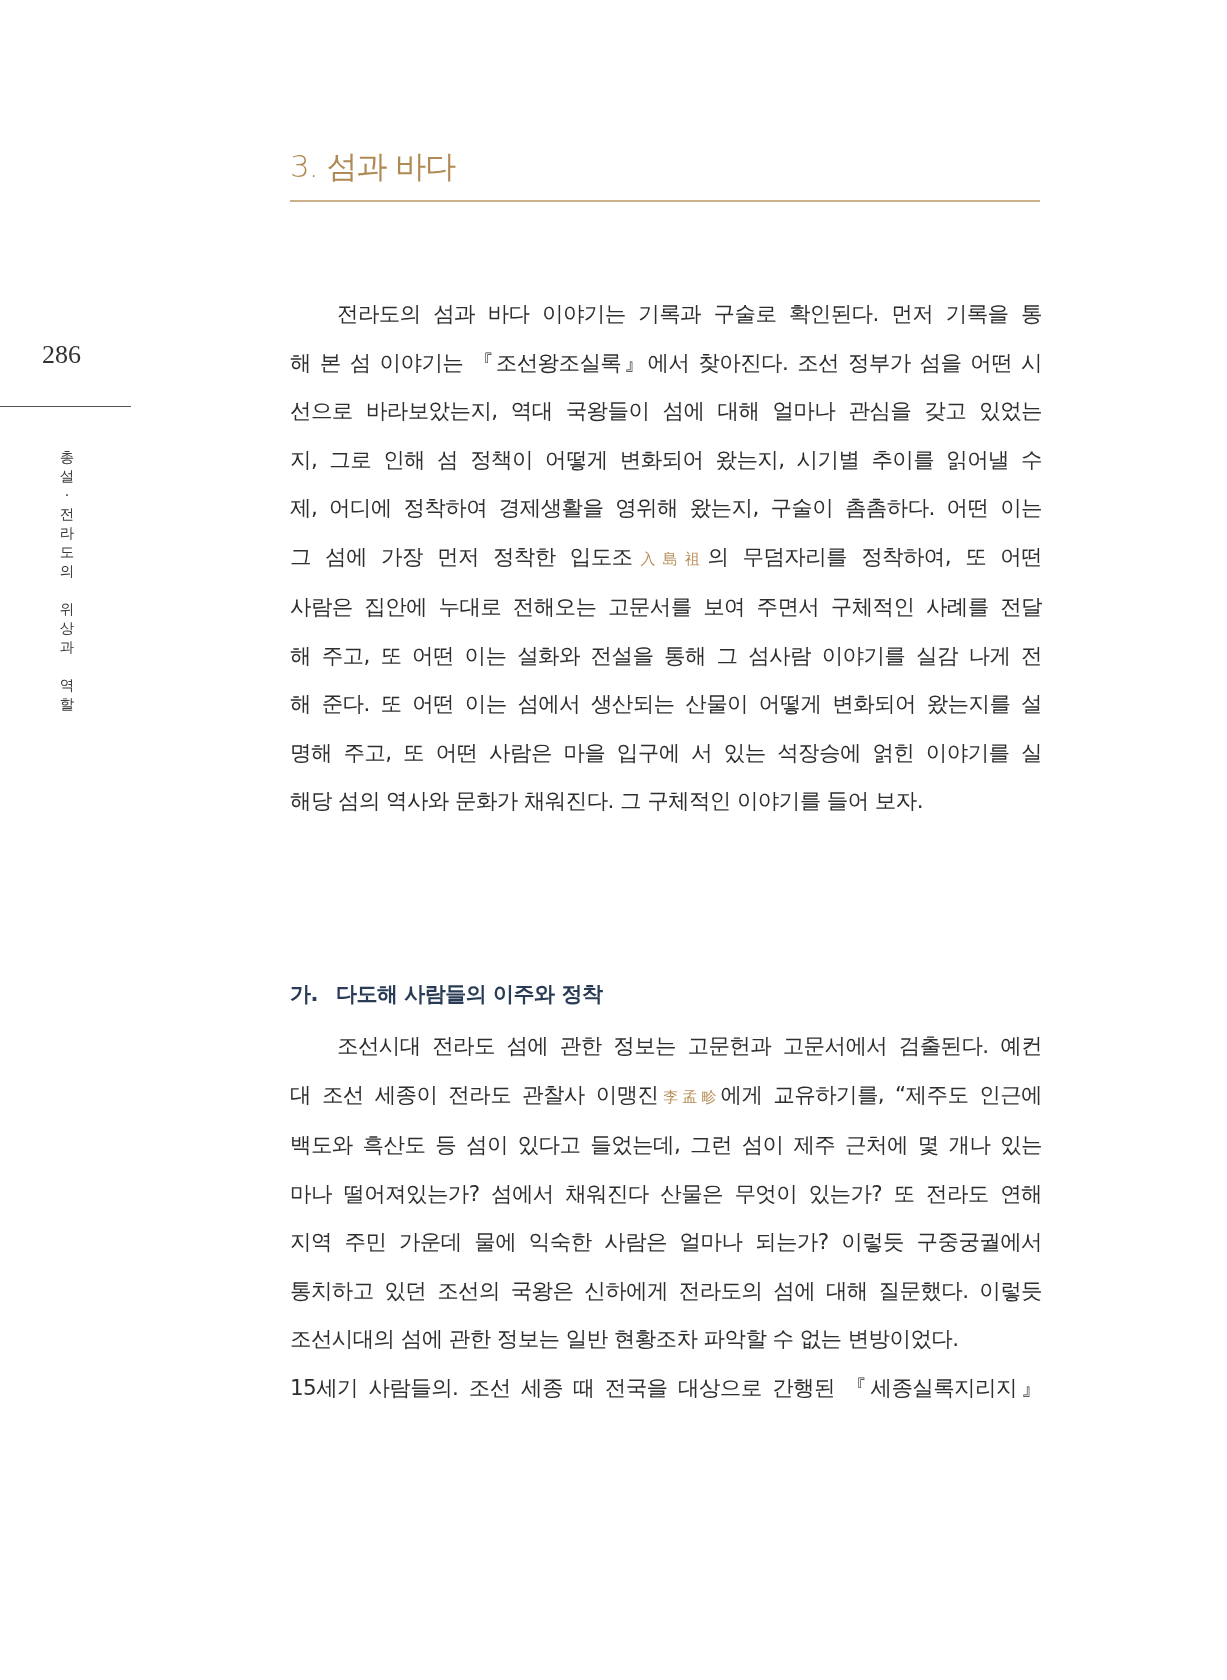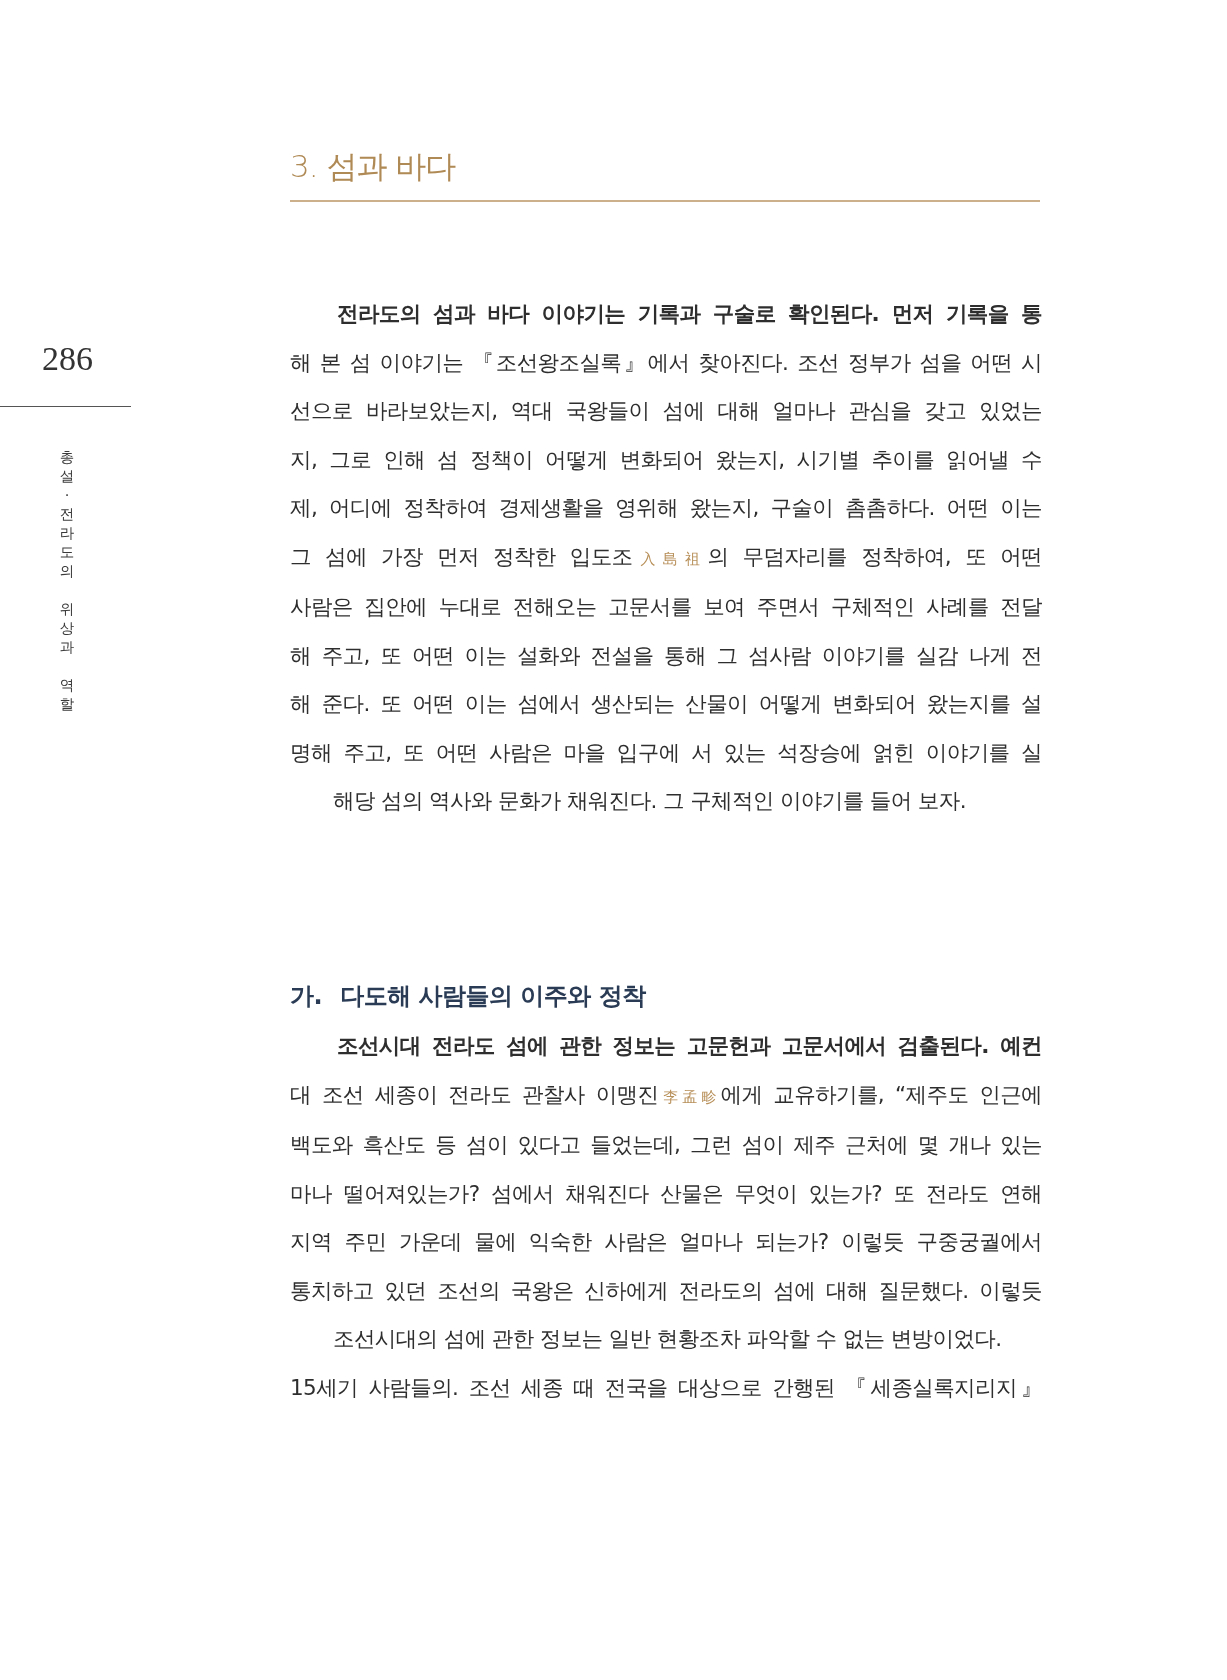--- a/index.html
+++ b/index.html
@@ -1,33 +1,33 @@
 <!DOCTYPE html>
 <html><head>
 <meta charset="utf-8">
 <style>
   html, body { margin:0; padding:0; background:#ffffff; }
   body { width:1227px; height:1680px; position:relative; overflow:hidden;
          font-family:"DejaVu Sans", "Liberation Sans", sans-serif; color:#2b2b2b; }
   .page-number { position:absolute; left:42px; top:340px; font-family:"Liberation Serif","DejaVu Serif",serif;
-                 font-size:34px; color:#333; }
+                 font-size:26px; color:#333; }
   .side-rule { position:absolute; left:0; top:406px; width:131px; height:1px; background:#555; }
   .running-head { position:absolute; left:56px; top:448px; width:22px; font-size:14.5px; color:#3a3a3a;
                   line-height:19px; text-align:center; word-break:break-all; }
   .running-head span { display:block; }
   .chapter-title { position:absolute; left:290px; top:146px; font-size:31px; color:#b08a55;
                    font-family:"DejaVu Sans", sans-serif; letter-spacing:-1px; font-weight:300; }
   .chapter-rule { position:absolute; left:290px; top:200px; width:750px; height:2px; background:#cbb08b; }
   .body { position:absolute; left:290px; width:752px; font-size:21.5px; line-height:48.5px;
           letter-spacing:-0.6px; color:#2e2e2e; text-align:justify; }
   .line { display:block; white-space:nowrap; overflow:hidden; text-align-last:justify; text-align:justify; }
-  .line.last { text-align-last:left;margin-left:43px; }
-  .indent { padding-left:47px;font-weight:bold; }
+  .line.last { text-align-last:left; }
+  .indent { padding-left:47px; }
   .hanja { color:#b8905a; font-size:15px; }
-  .section-heading { position:absolute; left:290px; top:980px; font-size:24px; font-weight:bold;
+  .section-heading { position:absolute; left:290px; top:980px; font-size:21px; font-weight:bold;
                      color:#2a3c55; letter-spacing:-0.5px; }
   .section-heading .num { margin-right:18px; }
 </style>
 </head>
 <body>
 
 <div class="page-number">286</div>
 <div class="side-rule"></div>
 <div class="running-head">
   <span>총</span>

